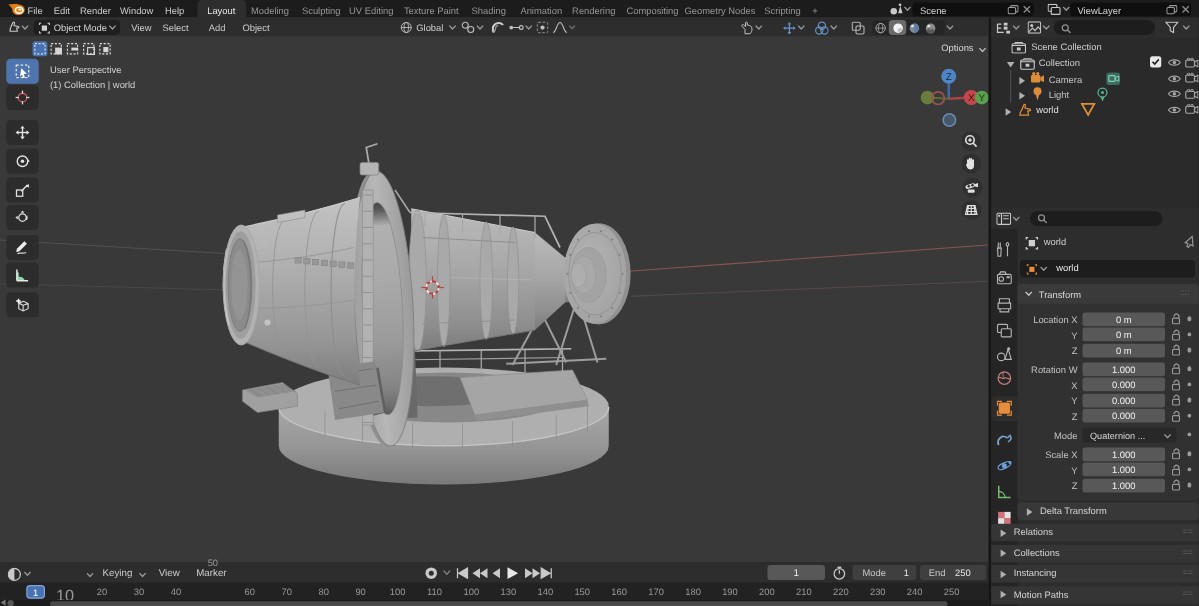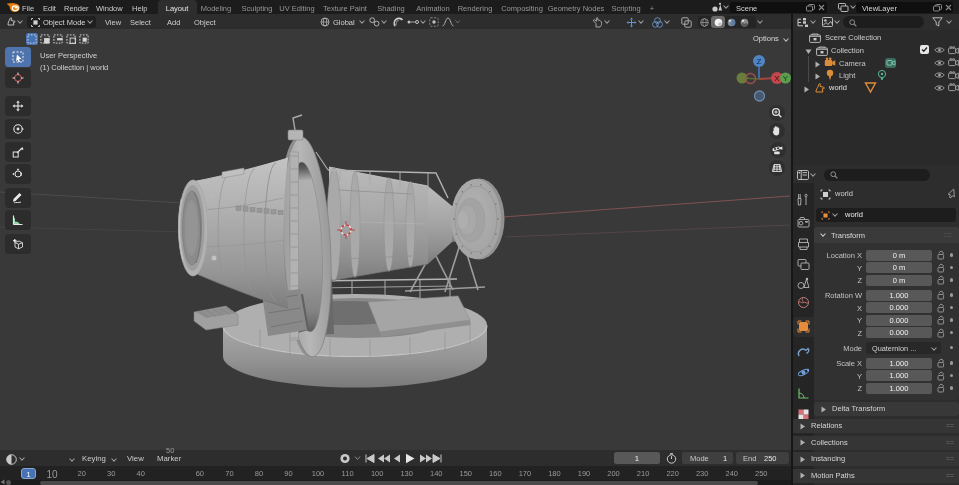--- a/index.html
+++ b/index.html
@@ -517,21 +517,21 @@
 <line x1="5.5" y1="6" x2="5.5" y2="3.2" stroke="#c9c9c9" stroke-width="1"></line>
 <line x1="4" y1="0.8" x2="7" y2="0.8" stroke="#c9c9c9" stroke-width="1.2"></line>
     </svg>
 <div class="" style="left:682px;top:452px;width:51px;height:12px;background:#3f3f3f;border-radius:2.5px;"></div>
 <div style="position:absolute;left:690px;top:454.5px;font-size:7.5px;color:#c9c9c9;font-weight:400;white-space:nowrap;line-height:1;">Mode</div>
 <div style="position:absolute;left:723px;top:454.5px;font-size:7.5px;color:#e8e8e8;font-weight:400;white-space:nowrap;line-height:1;">1</div>
 <div class="" style="left:736px;top:452px;width:53px;height:12px;background:#3f3f3f;border-radius:2.5px;"></div>
 <div style="position:absolute;left:743px;top:454.5px;font-size:7.5px;color:#c9c9c9;font-weight:400;white-space:nowrap;line-height:1;">End</div>
 <div style="position:absolute;left:764px;top:454.5px;font-size:7.5px;color:#e8e8e8;font-weight:400;white-space:nowrap;line-height:1;">250</div>
 <div class="" style="left:0px;top:466px;width:791px;height:19px;background:#222222;"></div>
-<div style="position:absolute;left:52.095px;top:469.5px;transform:translateX(-50%);font-size:10px;color:#9a9a9a;white-space:nowrap;line-height:1;text-align:center;">10</div>
+<div style="position:absolute;left:52.095px;top:469.5px;transform:translateX(-50%);font-size:13px;color:#9a9a9a;white-space:nowrap;line-height:1;text-align:center;">10</div>
 <div style="position:absolute;left:81.64500000000001px;top:469.5px;transform:translateX(-50%);font-size:7.5px;color:#9a9a9a;white-space:nowrap;line-height:1;">20</div>
 <div style="position:absolute;left:111.19500000000001px;top:469.5px;transform:translateX(-50%);font-size:7.5px;color:#9a9a9a;white-space:nowrap;line-height:1;">30</div>
 <div style="position:absolute;left:140.745px;top:469.5px;transform:translateX(-50%);font-size:7.5px;color:#9a9a9a;white-space:nowrap;line-height:1;">40</div>
 <div style="position:absolute;left:170.29500000000002px;top:447px;transform:translateX(-50%);font-size:7.5px;color:#9a9a9a;white-space:nowrap;line-height:1;">50</div>
 <div style="position:absolute;left:199.845px;top:469.5px;transform:translateX(-50%);font-size:7.5px;color:#9a9a9a;white-space:nowrap;line-height:1;">60</div>
 <div style="position:absolute;left:229.395px;top:469.5px;transform:translateX(-50%);font-size:7.5px;color:#9a9a9a;white-space:nowrap;line-height:1;">70</div>
 <div style="position:absolute;left:258.945px;top:469.5px;transform:translateX(-50%);font-size:7.5px;color:#9a9a9a;white-space:nowrap;line-height:1;">80</div>
 <div style="position:absolute;left:288.495px;top:469.5px;transform:translateX(-50%);font-size:7.5px;color:#9a9a9a;white-space:nowrap;line-height:1;">90</div>
 <div style="position:absolute;left:318.045px;top:469.5px;transform:translateX(-50%);font-size:7.5px;color:#9a9a9a;white-space:nowrap;line-height:1;">100</div>
 <div style="position:absolute;left:347.595px;top:469.5px;transform:translateX(-50%);font-size:7.5px;color:#9a9a9a;white-space:nowrap;line-height:1;">110</div>

